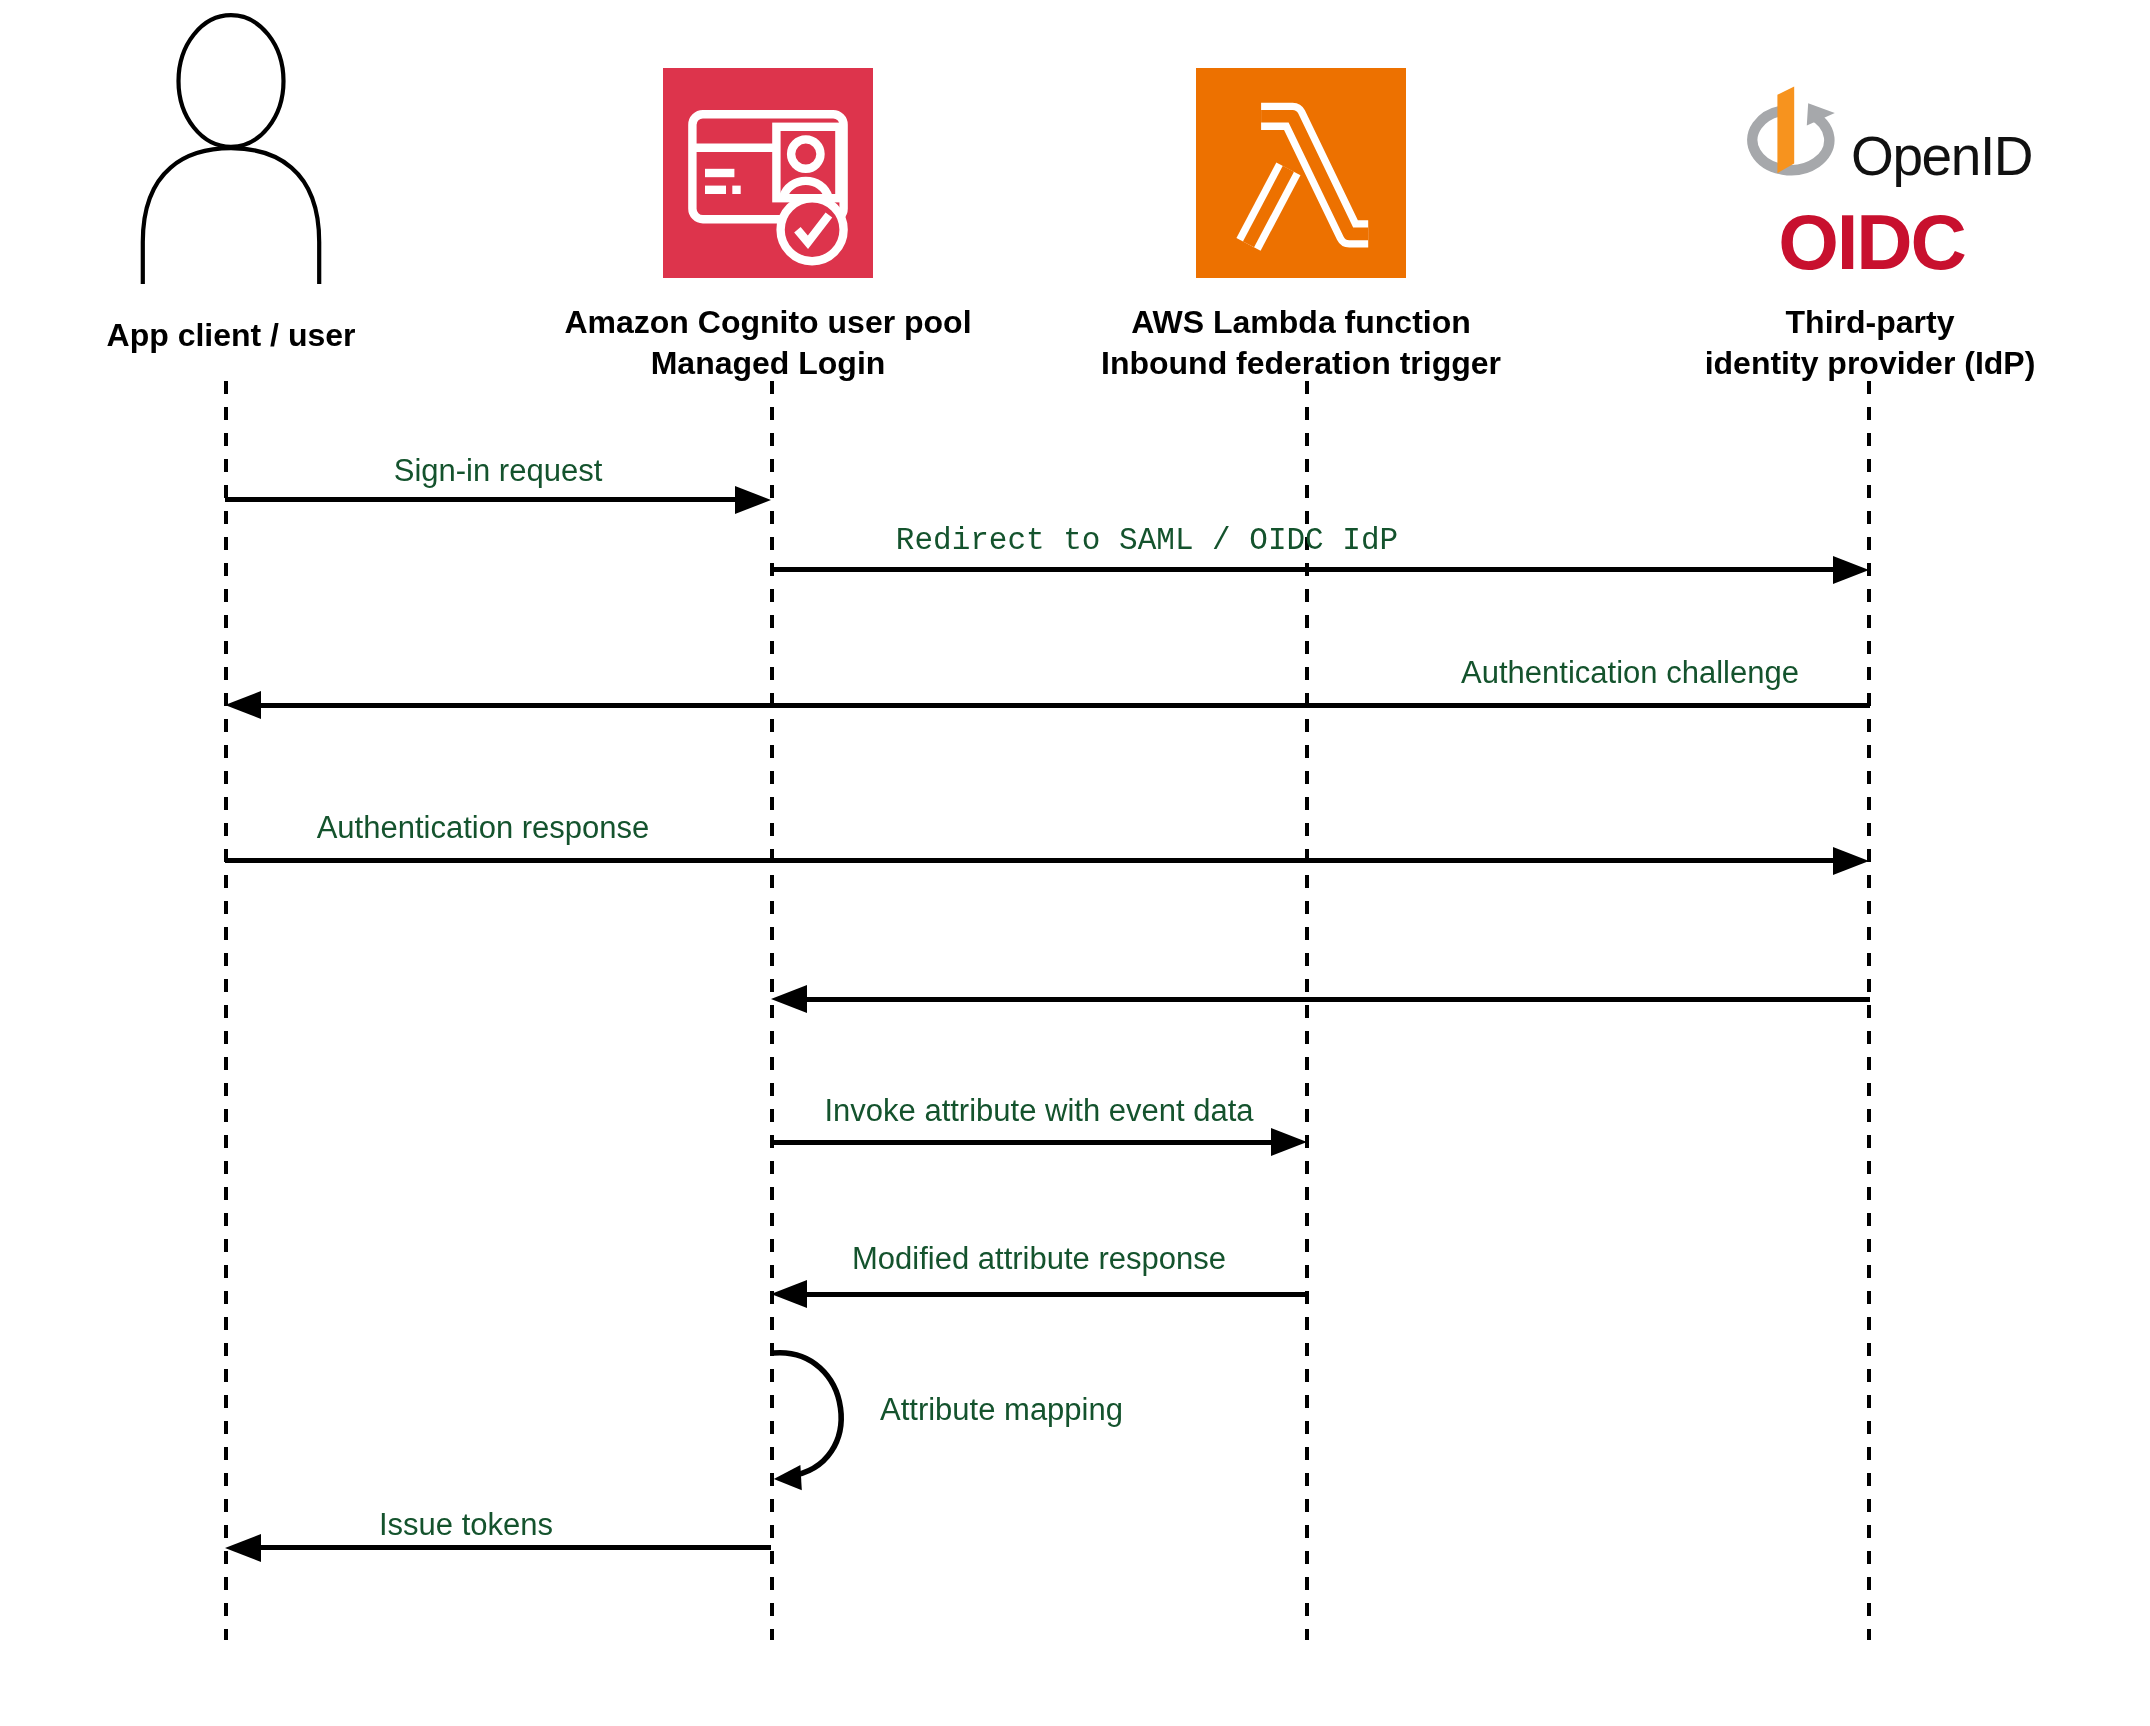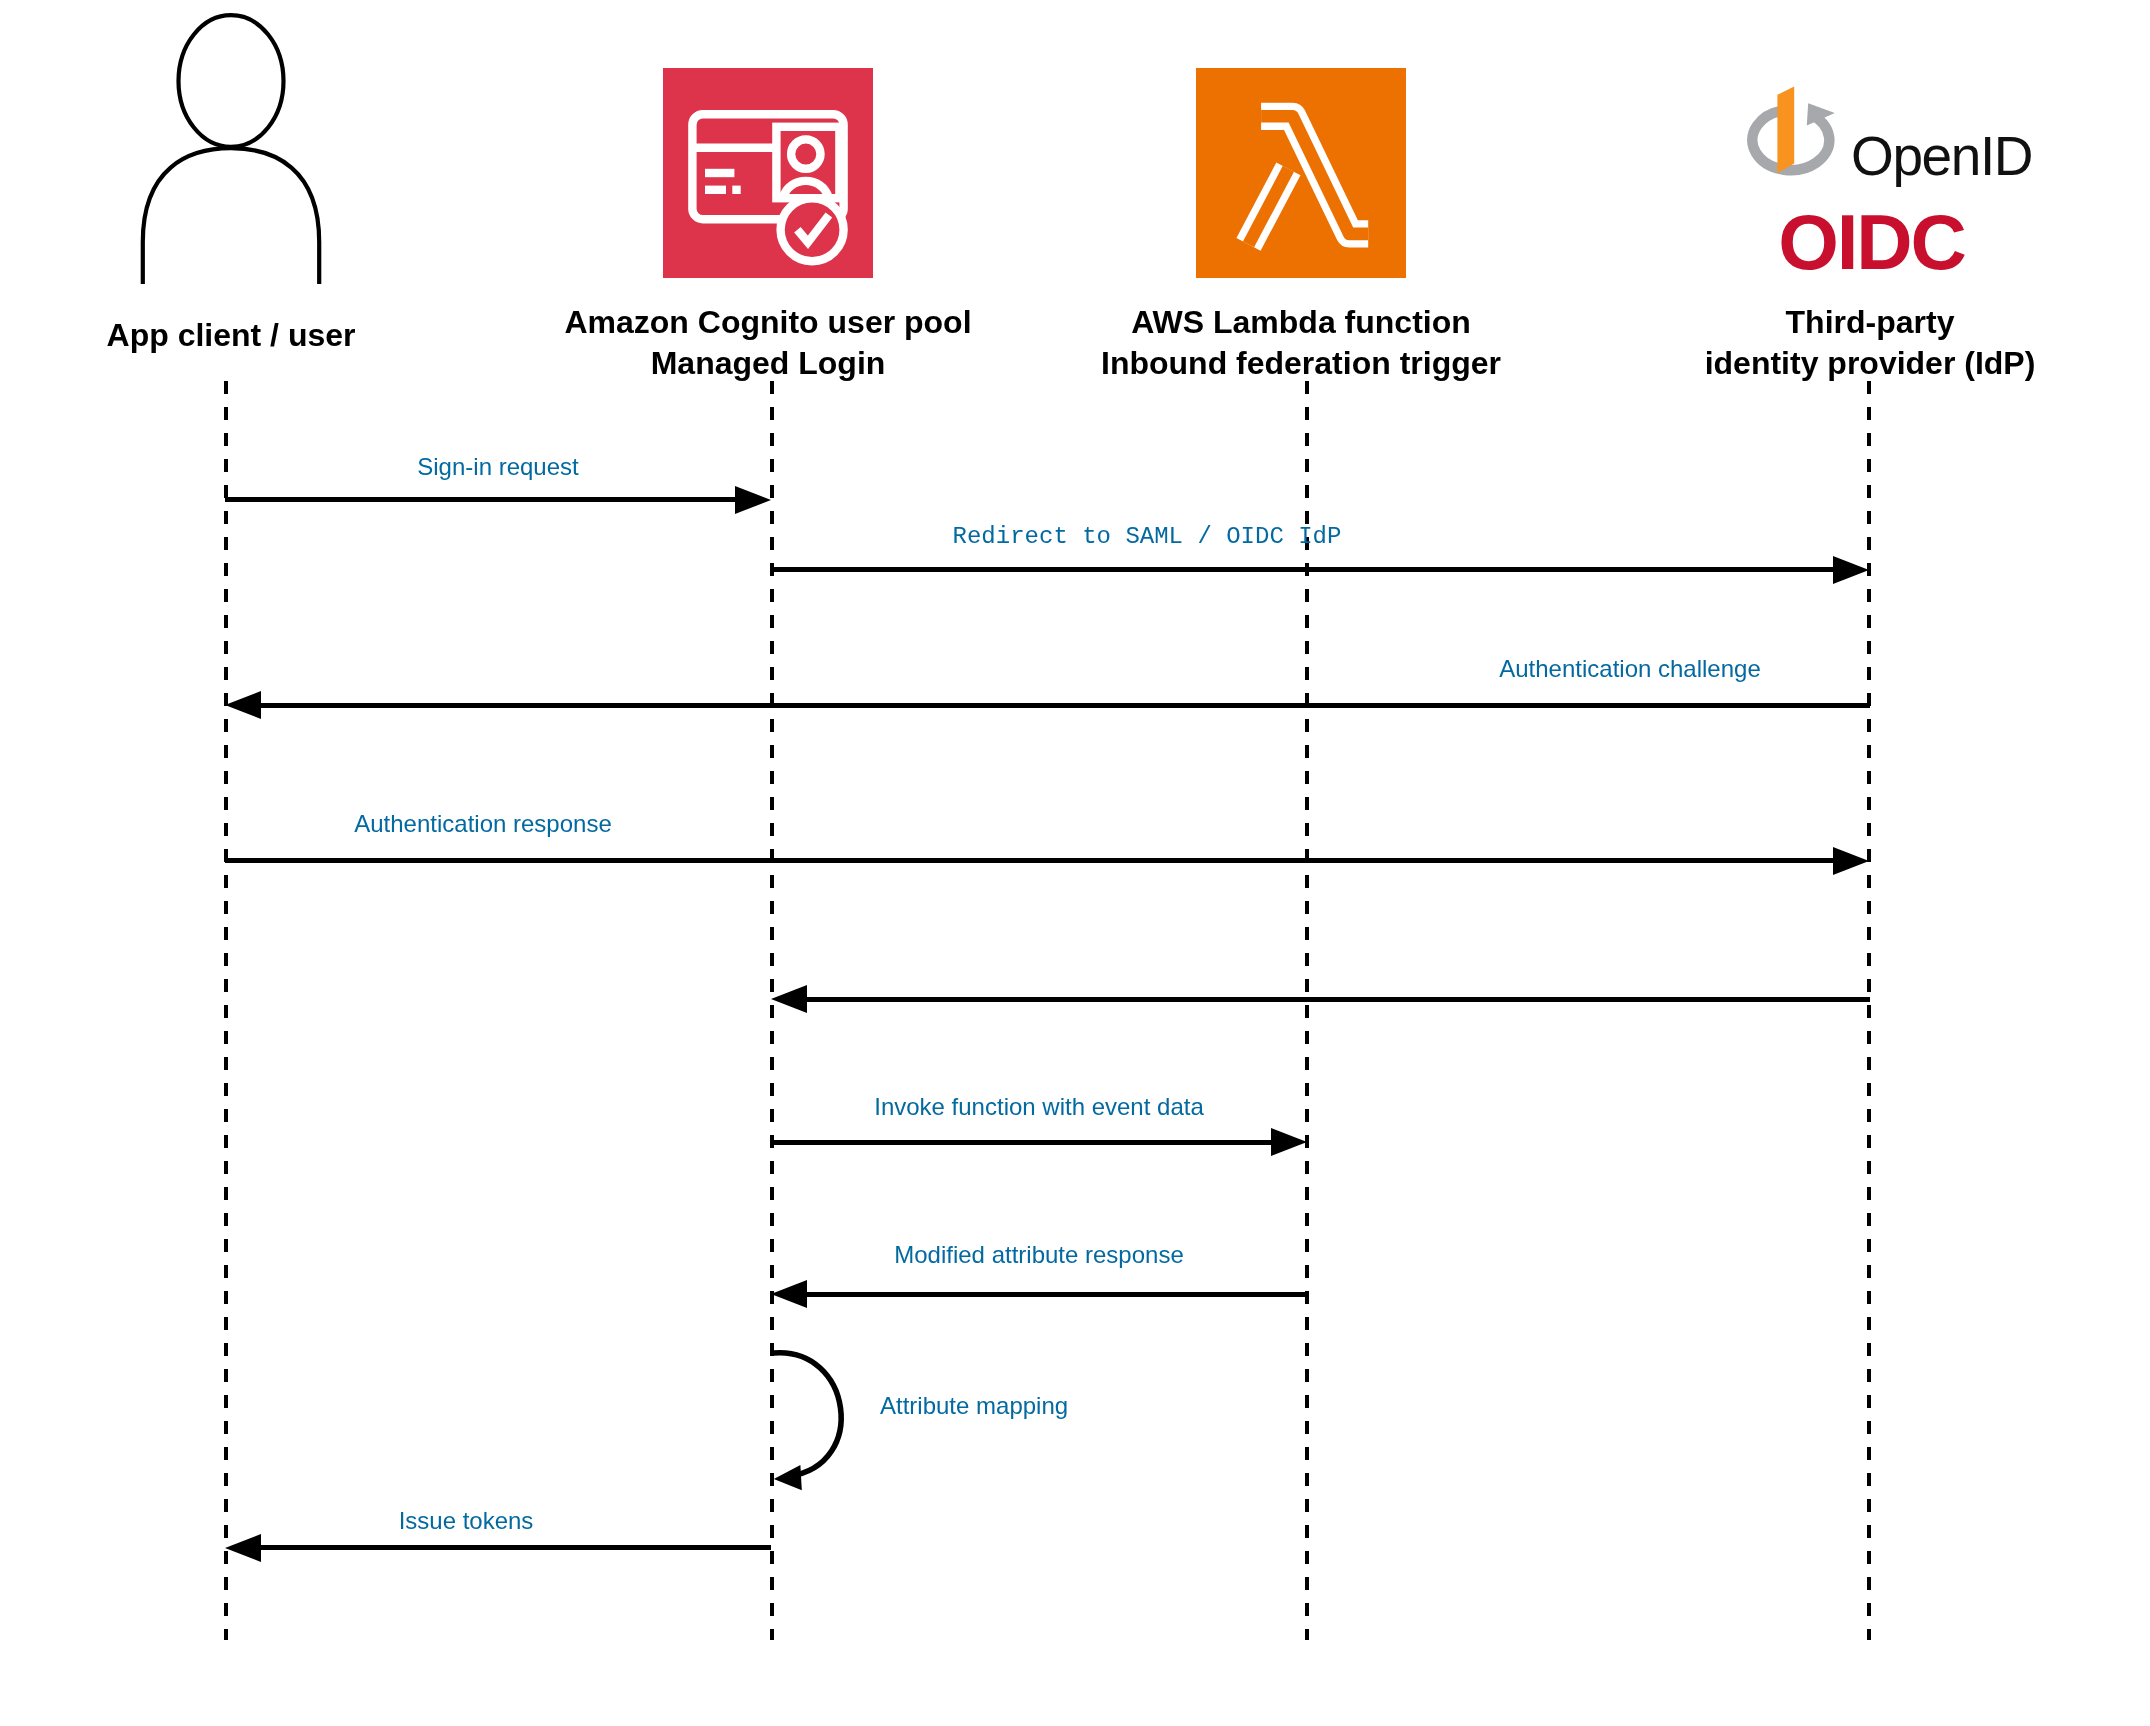--- a/index.html
+++ b/index.html
@@ -46,21 +46,21 @@
     position:absolute;width:0;height:0;
     border-top:14px solid transparent;border-bottom:14px solid transparent;
     border-left:36px solid #000;
   }
   .head-left{
     position:absolute;width:0;height:0;
     border-top:14px solid transparent;border-bottom:14px solid transparent;
     border-right:36px solid #000;
   }
   .msg-label{
-    position:absolute;font-size:24px;color:#0369a1;text-align:center;white-space:nowrap;
+    position:absolute;font-size:31px;color:#14532d;text-align:center;white-space:nowrap;
   }
 
   #m1-line{left:225px;top:497px;width:518px;} #m1-head{left:735px;top:486px;}
   #m1-label{left:288px;top:453px;width:420px;}
 
   #m2-line{left:771px;top:567px;width:1070px;} #m2-head{left:1833px;top:556px;}
   #m2-label{left:874px;top:523px;width:546px;font-family:Liberation Mono, monospace;}
 
   #m3-head{left:225px;top:691px;} #m3-line{left:259px;top:703px;width:1611px;}
   #m3-label{left:1420px;top:655px;width:420px;}
@@ -153,21 +153,21 @@
   <div class="head-left" id="m3-head"></div>
   <div class="msg-line" id="m3-line"></div>
 
   <div class="msg-label" id="m4-label">Authentication response</div>
   <div class="msg-line" id="m4-line"></div>
   <div class="head-right" id="m4-head"></div>
 
   <div class="head-left" id="m5-head"></div>
   <div class="msg-line" id="m5-line"></div>
 
-  <div class="msg-label" id="m6-label">Invoke function with event data</div>
+  <div class="msg-label" id="m6-label">Invoke attribute with event data</div>
   <div class="msg-line" id="m6-line"></div>
   <div class="head-right" id="m6-head"></div>
 
   <div class="msg-label" id="m7-label">Modified attribute response</div>
   <div class="head-left" id="m7-head"></div>
   <div class="msg-line" id="m7-line"></div>
 
   <svg id="m8-loop" width="105" height="147" viewBox="0 0 150 210">
     <path d="M3,10 C115,0 140,170 26,186" fill="none" stroke="#000" stroke-width="8"></path>
     <polygon points="42,170 4,190 44,206" fill="#000"></polygon>

